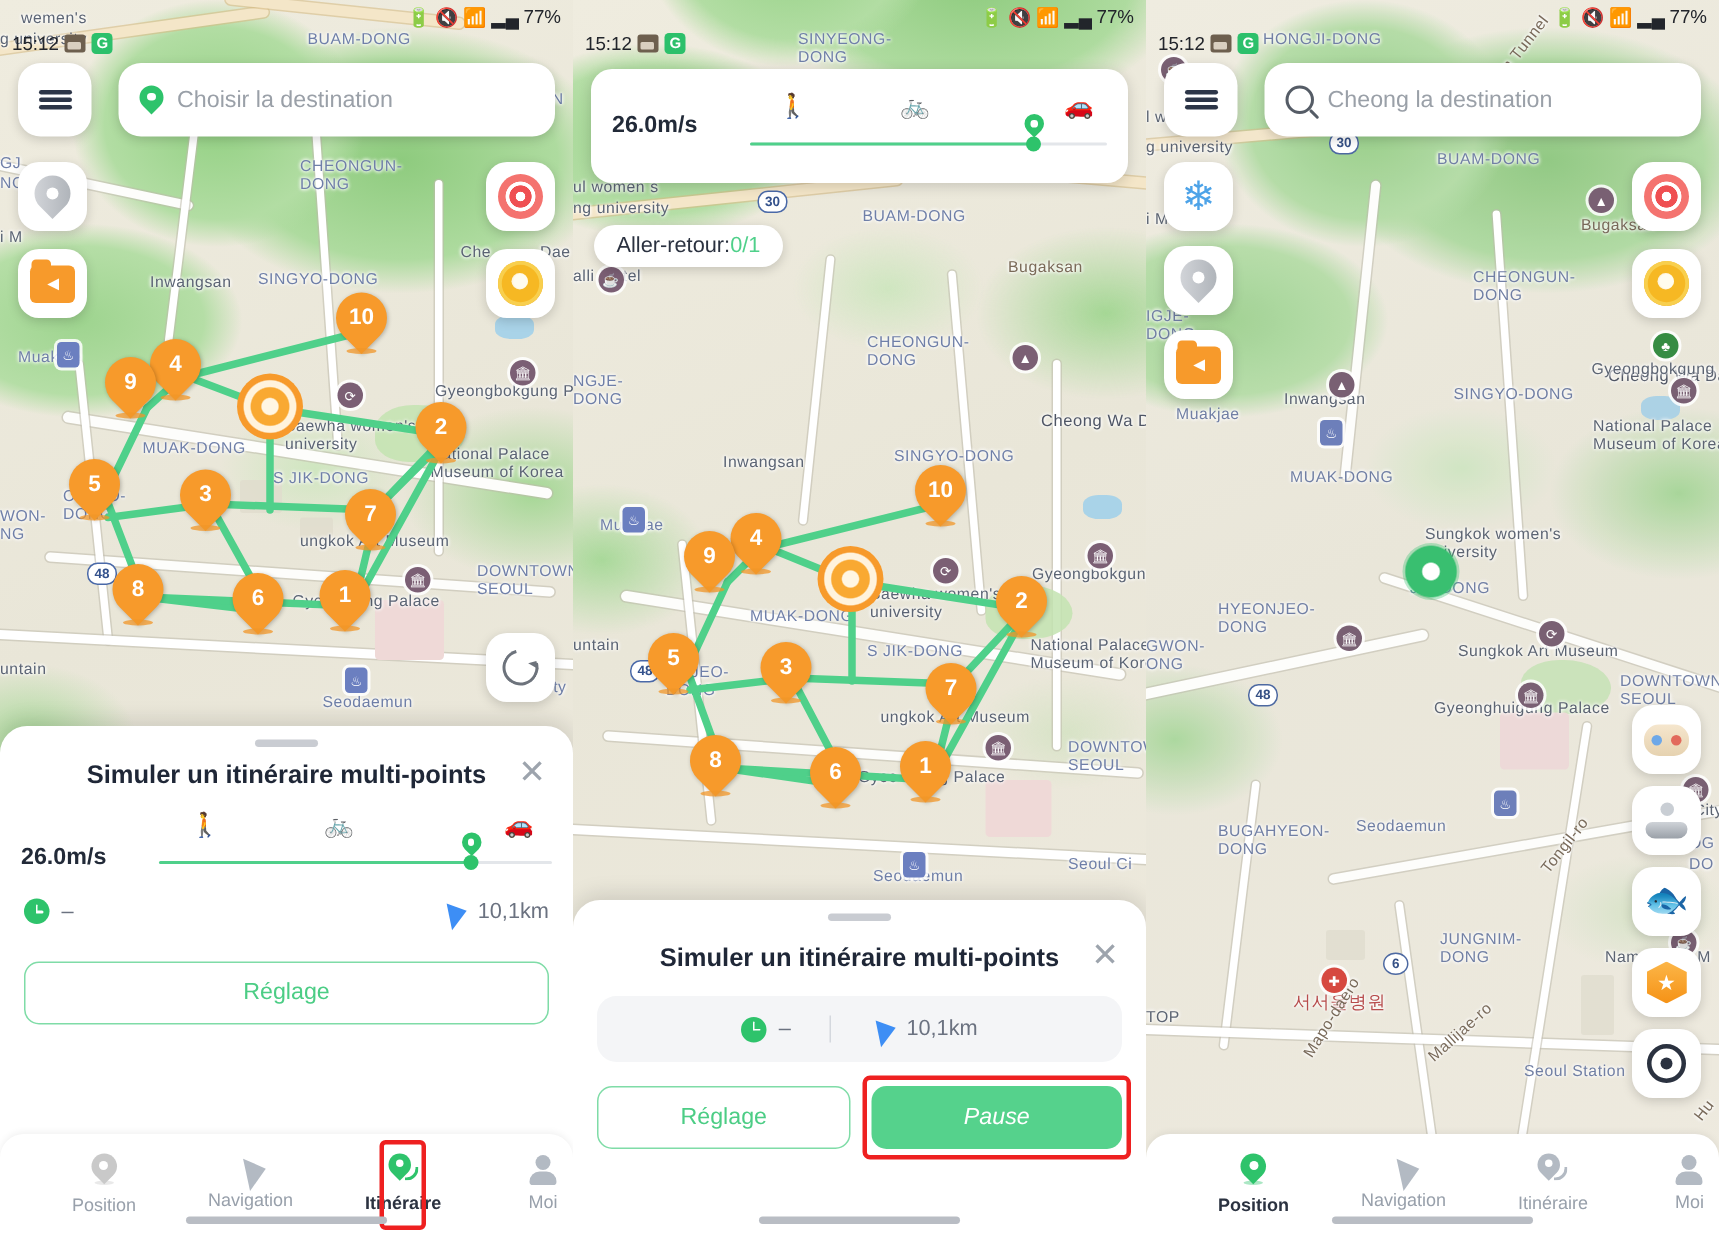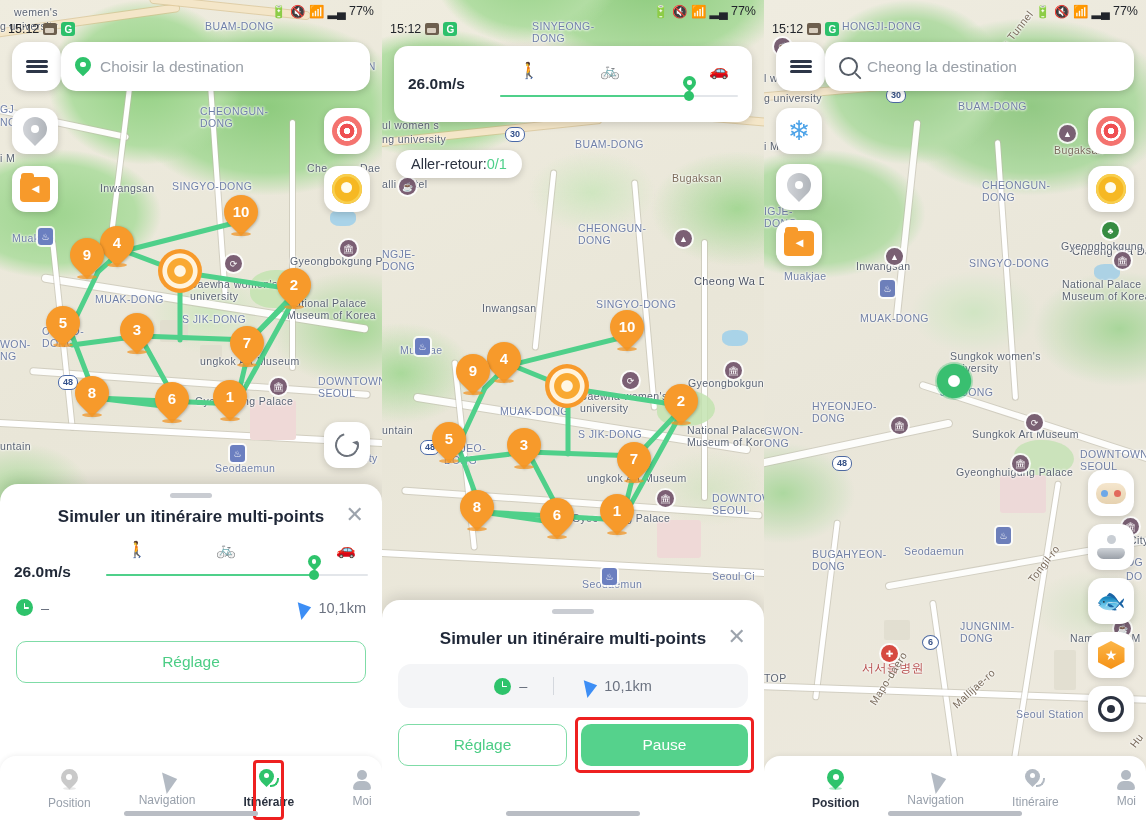--- a/index.html
+++ b/index.html
@@ -69,21 +69,21 @@
     padding:0 8px; font-size:12.5px; color:#22252b; font-weight:500;
   }
   .sb-left { display:flex; align-items:center; gap:4px;margin-top:36px; }
   .sb-right { display:flex; align-items:center; gap:3px; font-size:12.5px; }
   .gico { width:14px;height:14px;background:#2cc06b;border-radius:3px;color:#fff;
           font-size:10px;font-weight:bold;display:flex;align-items:center;justify-content:center;}
   .imgico{width:14px;height:12px;background:#6d5f4e;border-radius:2px;position:relative;}
   .imgico:after{content:"";position:absolute;left:2px;bottom:2px;width:9px;height:5px;background:#d9cfc0;border-radius:1px;}
 
   
-  .topbar { position:absolute; top:42px; left:12px; right:12px; display:flex; gap:0; z-index:30; }
+  .topbar { position:absolute; top:42px; left:12px; right:12px; display:flex; gap:18px; z-index:30; }
   .menu-btn {
     width:49px;height:49px;background:#fff;border-radius:15px;
     display:flex;align-items:center;justify-content:center;
     box-shadow:0 2px 7px rgba(0,0,0,.17); flex:0 0 auto;
   }
   .menu-btn .bar{ width:22px;height:2.4px;background:#2d3648;border-radius:2px;margin:2.6px 0;}
   .searchbox {
     flex:1; height:49px; background:#fff; border-radius:15px;
     display:flex; align-items:center; gap:9px; padding:0 14px;
     box-shadow:0 2px 7px rgba(0,0,0,.17);
@@ -186,21 +186,21 @@
   .pillbar { margin:14px 16px 0; background:#f4f5f7; border-radius:13px; height:44px;
              display:flex; align-items:center; justify-content:center; gap:26px; }
   .pillbar .sep { width:1px; height:18px; background:#d4d8de; }
   .pillbar .it { display:flex; align-items:center; gap:8px; font-size:14.5px; color:#6b7280;}
 
   .btn-row { display:flex; gap:14px; padding:16px 16px 0; }
   .btn { flex:1; height:42px; border-radius:10px; display:flex; align-items:center;
          justify-content:center; font-size:15.5px; }
   .btn.outline { border:1.4px solid #7fdca7; color:#4ccd85; background:#fff; }
   .btn.solid { background:#55d28c; color:#fff; }
-  .hl-wrap { position:relative; flex:1; }
+  .hl-wrap { position:relative; flex:1;font-style:italic; }
   .hl-wrap .hl-box { position:absolute; inset:-7px -6px; border:3px solid #ee2020; border-radius:5px; }
 
   
   .bnav { position:absolute; left:0; right:0; bottom:0; height:66px; background:#fff;
           border-radius:16px 16px 0 0; display:flex; z-index:36;
           box-shadow:0 -1px 5px rgba(0,0,0,.06); }
   .bnav .tab { flex:1; display:flex; flex-direction:column; align-items:center;
                justify-content:center; gap:5px; position:relative;margin-left:48px; }
   .bnav .tab .lbl { font-size:12px; color:#98a0ab; }
   .bnav .tab.on .lbl { color:#2b3240; font-weight:bold; }

